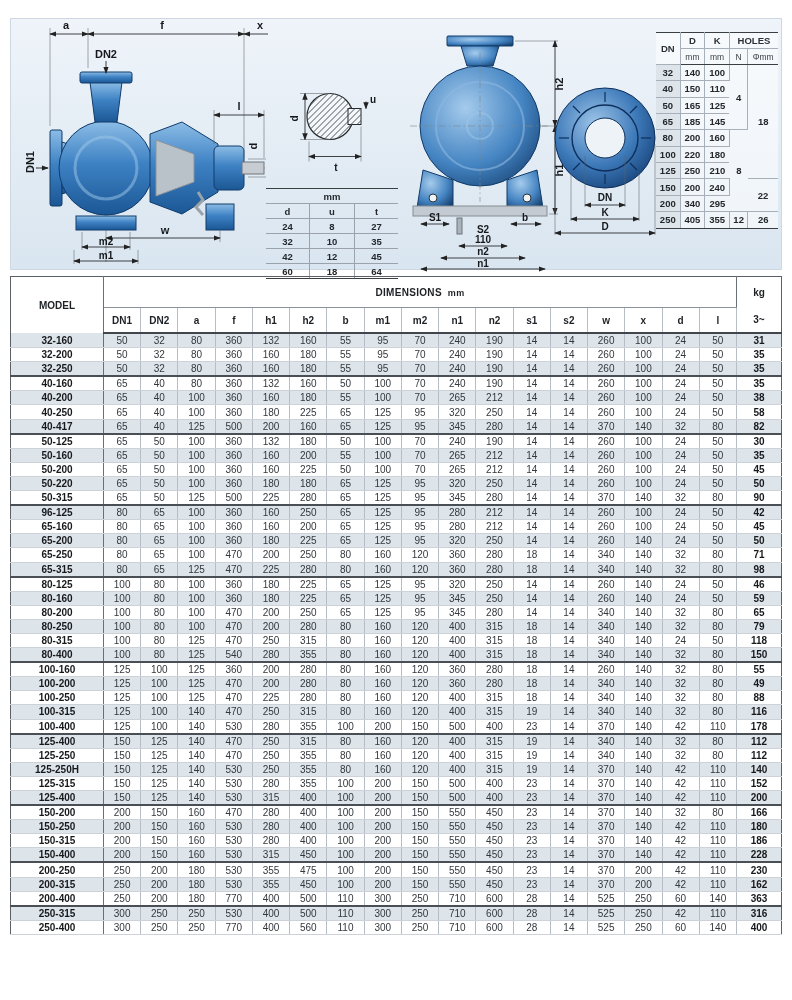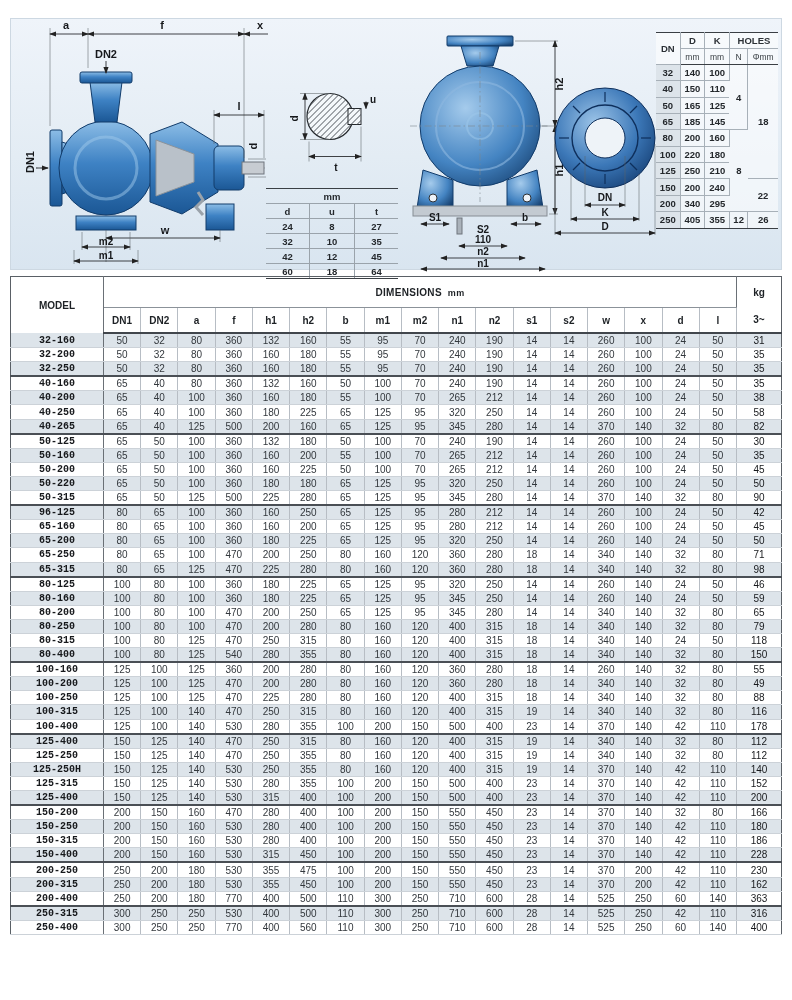--- a/index.html
+++ b/index.html
@@ -46,22 +46,22 @@
   table.main th{font-size:10px;padding:2px 0;text-align:center;color:#1d2control;}
   table.main th{color:#1d2125;}
   .model-h{width:92px;border-right:1.2px solid #6a7076;font-size:10.5px;}
   .kg-h{width:44px;border-left:1.2px solid #6a7076;font-size:10.5px;}
   .dims-h{border-bottom:1px solid #8b9299;font-size:10.5px;letter-spacing:.3px;height:26px;}
   .dims-h .unit{font-size:9px;font-weight:bold;margin-left:6px;}
   tr.subrow th{border-right:1px solid #b7bdc4;border-bottom:2px solid #41464c;height:20px;}
   tr.subrow th.kg-sub{border-left:1.2px solid #6a7076;border-right:none;}
   table.main td{font-size:10px;height:13.1px;padding:0;text-align:center;color:#33383d;
     border-right:1px solid #b7bdc4;border-bottom:1px solid #ccd2d8;}
-  table.main td.model{font-weight:bold;color:#17191c;border-right:1.2px solid #6a7076;font-family:Liberation Mono, monospace;}
-  table.main td.kgc{font-weight:normal;color:#17191c;border-left:1.2px solid #6a7076;border-right:none;}
+  table.main td.model{font-weight:bold;color:#17191c;border-right:1.2px solid #6a7076;}
+  table.main td.kgc{font-weight:bold;color:#17191c;border-left:1.2px solid #6a7076;border-right:none;}
   table.main tr.alt td{background:#dde4ea;}
   table.main tr.ge td{border-bottom:2px solid #4a4f55;}
 </style>
 </head>
 <body>
 
 <div class="diagrams">
 
   <svg class="sv1" viewBox="0 0 260 250">
     <defs>
@@ -504,21 +504,21 @@
           <td>250</td>
           <td>14</td>
           <td>14</td>
           <td>260</td>
           <td>100</td>
           <td>24</td>
           <td>50</td>
           <td class="kgc">58</td>
         </tr>
         <tr class="alt ge">
-          <td class="model">40-265</td>
+          <td class="model">40-417</td>
           <td>65</td>
           <td>40</td>
           <td>125</td>
           <td>500</td>
           <td>200</td>
           <td>160</td>
           <td>65</td>
           <td>125</td>
           <td>95</td>
           <td>345</td>

